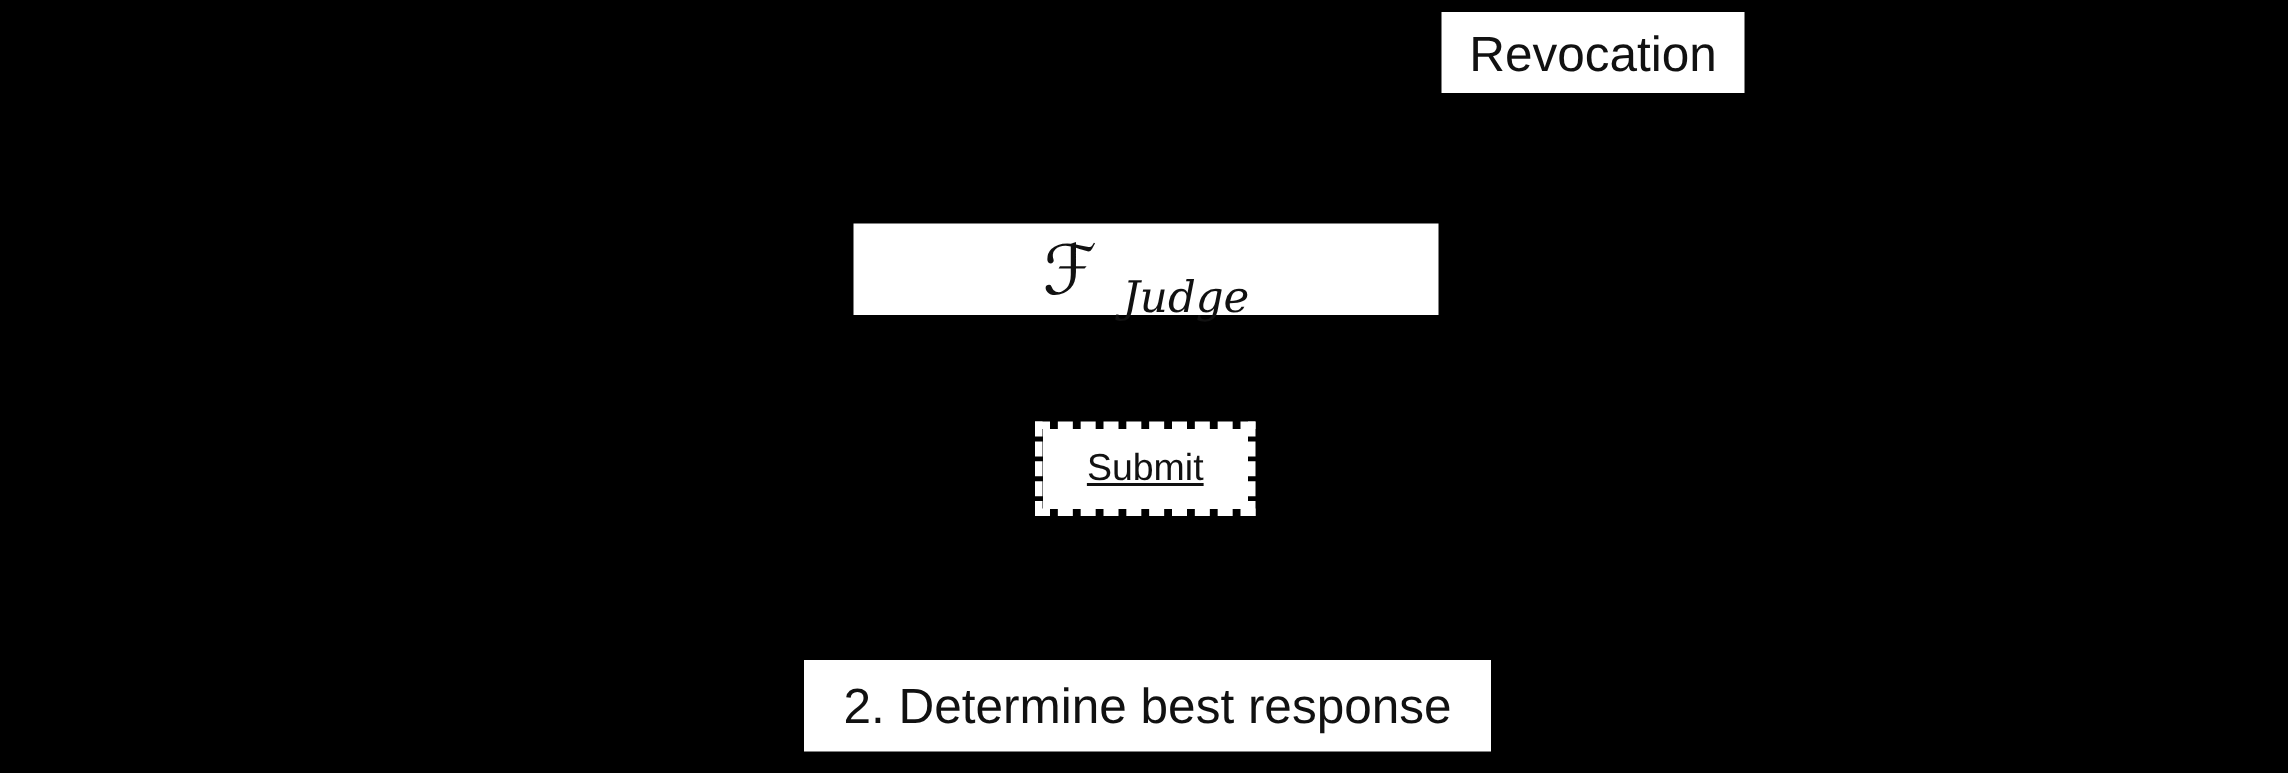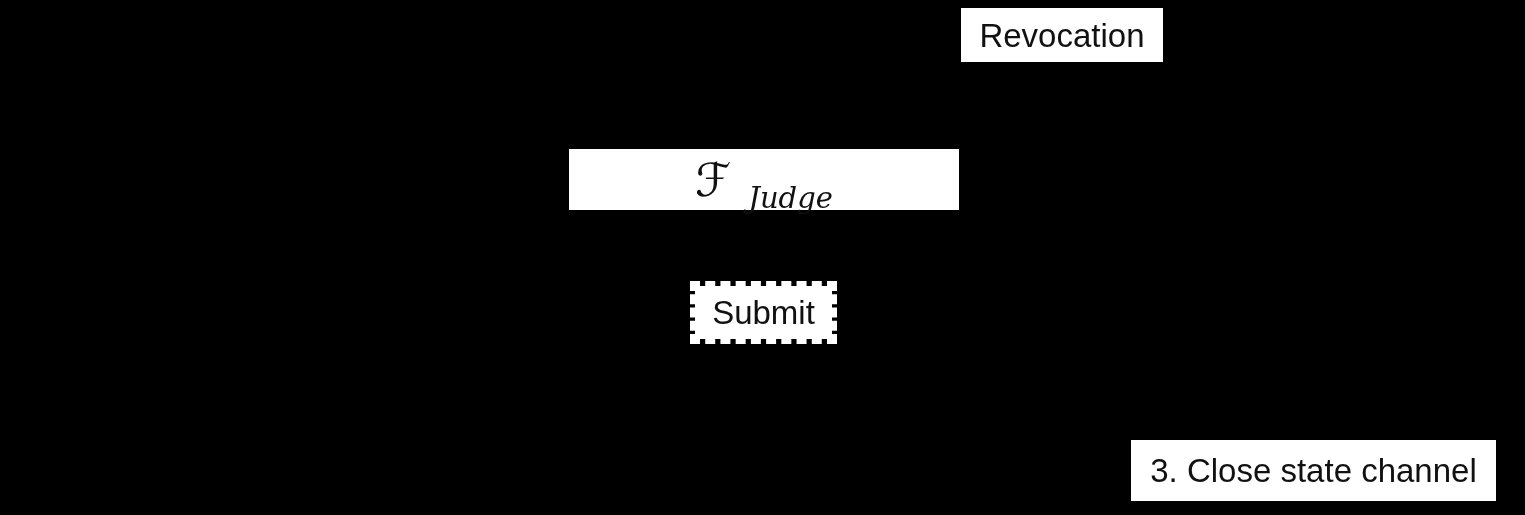--- a/index.html
+++ b/index.html
@@ -51,21 +51,21 @@
     line-height: 1;
     transform: translateY(12px);
     margin-left: 17px;
   }
   
   .box-submit {
     left: 690px; top: 281px; width: 147px; height: 63px;
     border: 5px dashed #fff;
     background-clip: padding-box; 
   }
-  .box-submit .label { font-size: 33px; }
+  .box-submit .label { font-size: 25px; text-decoration: underline; }
   
   .box-step1 { left: 3px;    top: 440px; width: 394px; height: 61px; }
   .box-step2 { left: 536px;  top: 440px; width: 458px; height: 61px; }
   .box-step3 { left: 1131px; top: 440px; width: 365px; height: 61px; }
 </style>
 </head>
 <body>
 
 <div class="canvas">
 
@@ -78,18 +78,18 @@
       <span class="judge-symbol">ℱ</span>
       <span class="judge-sub">Judge</span>
     </span>
   </div>
 
   <div class="box box-submit">
     <span class="label">Submit</span>
   </div>
 
 
+  <div class="box box-step2">
+    <span class="label">2. Determine best response</span>
+  </div>
 
-  <div class="box box-step3">
-    <span class="label">3. Close state channel</span>
-  </div>
 
 </div>
 
 </body></html>

